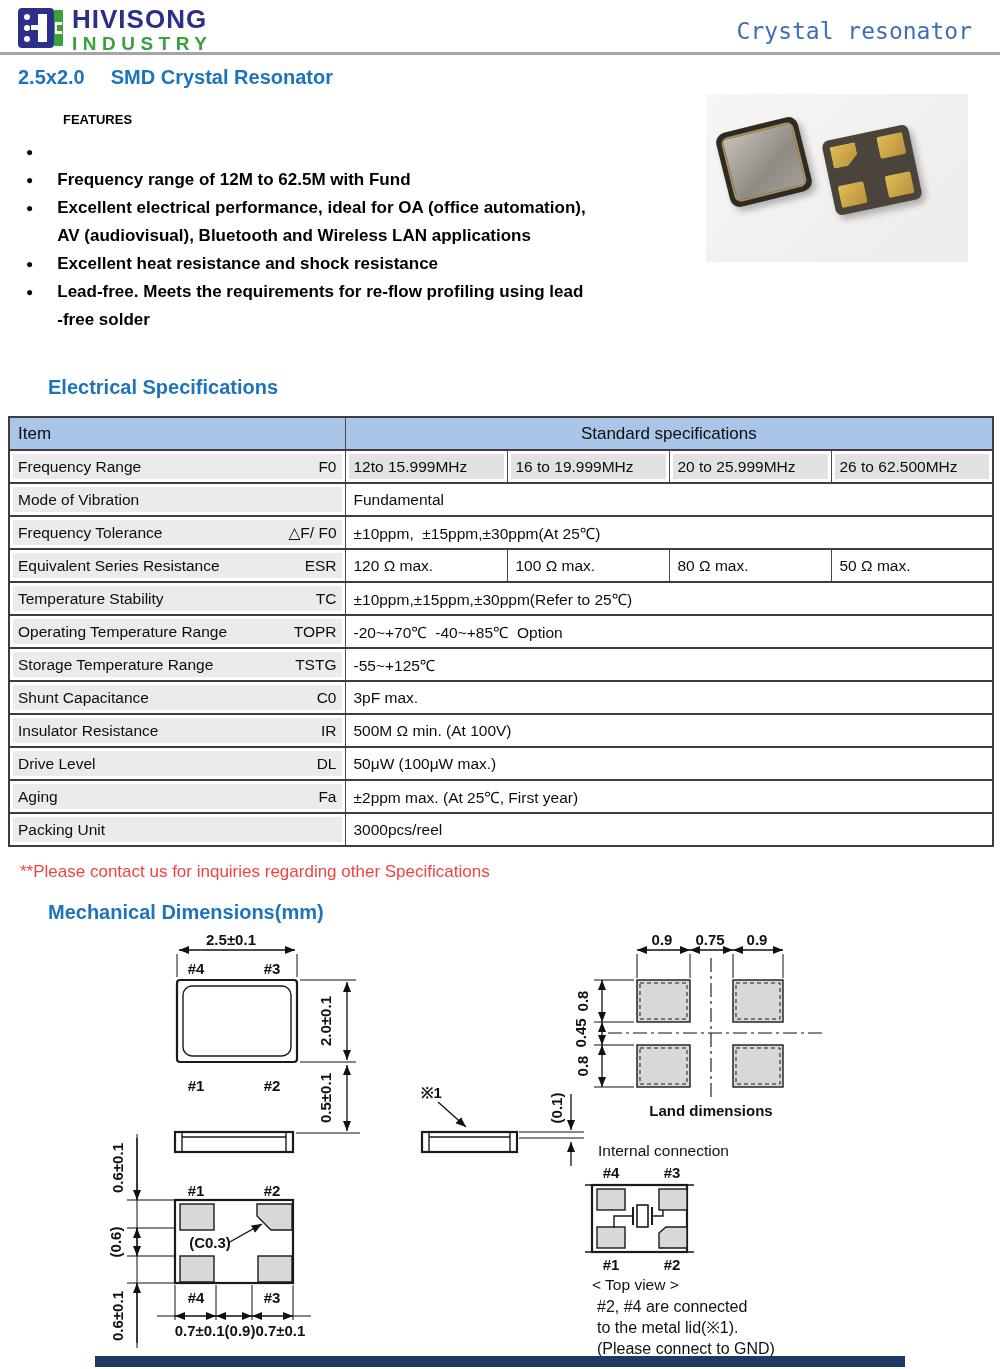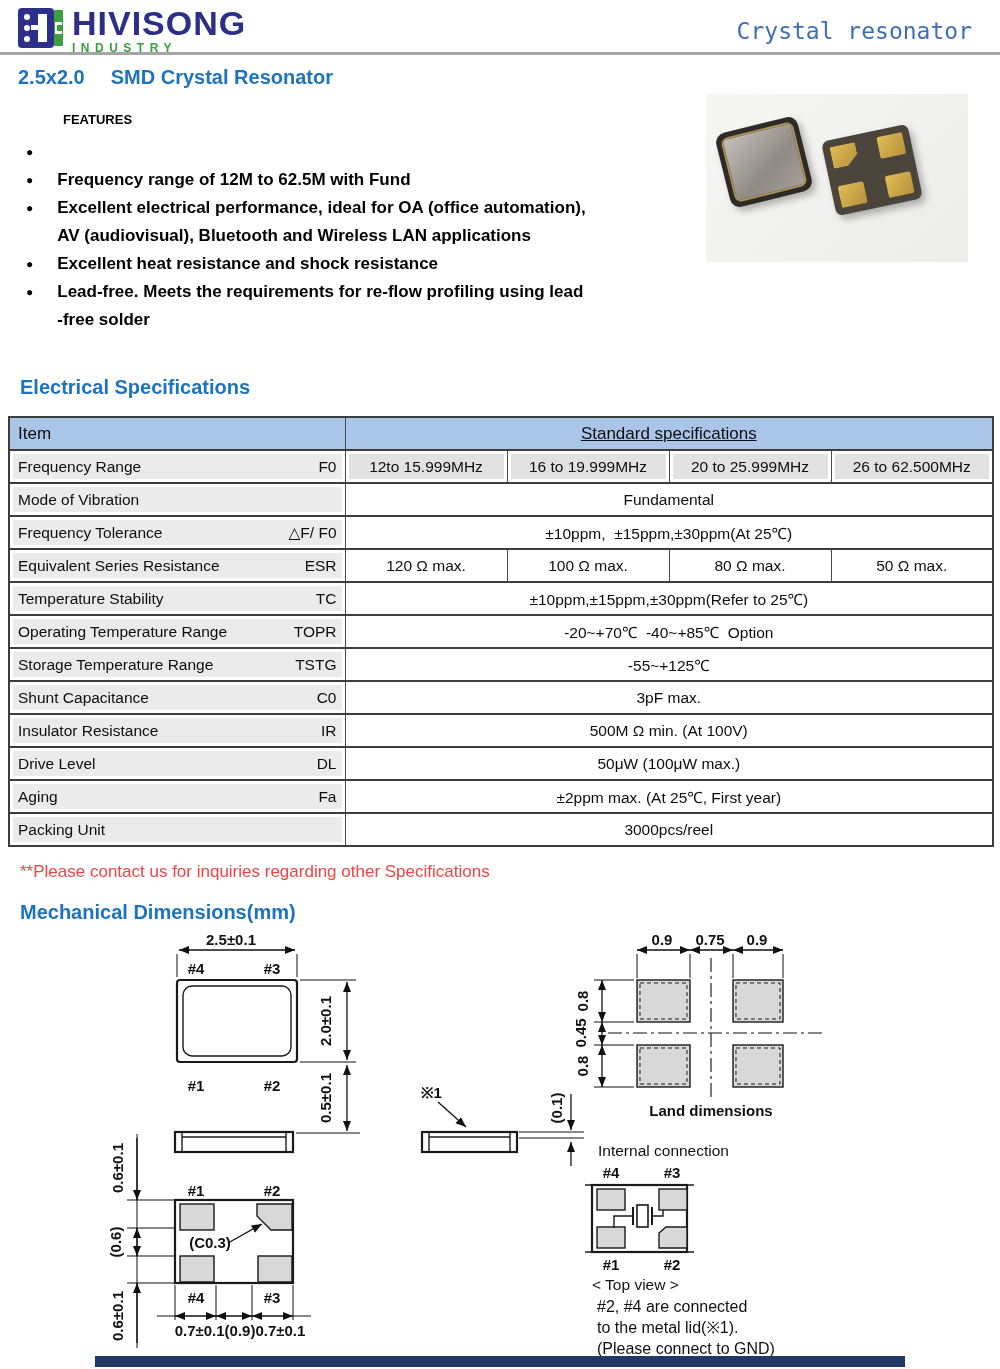--- a/index.html
+++ b/index.html
@@ -2,22 +2,22 @@
 <html><head>
 <meta charset="utf-8">
 <style>
   html,body{margin:0;padding:0;background:#ffffff;}
   .page{position:relative;width:1000px;height:1369px;background:#fff;
         font-family:"Liberation Sans",sans-serif;overflow:hidden;color:#111;}
 
   
   .logo-wrap{position:absolute;left:18px;top:6px;display:flex;align-items:center;gap:8px;}
   .brand-col{display:flex;flex-direction:column;line-height:1;}
-  .brand-main{font-size:34px;font-weight:bold;color:#2c2f88;letter-spacing:1px;}
-  .brand-sub{font-size:12px;font-weight:bold;color:#3ba13f;letter-spacing:5.5px;margin-top:2px;}
+  .brand-main{font-size:26px;font-weight:bold;color:#2c2f88;letter-spacing:1px;}
+  .brand-sub{font-size:19px;font-weight:bold;color:#3ba13f;letter-spacing:5.5px;margin-top:2px;}
   .doc-title{position:absolute;right:28px;top:18px;width:420px;text-align:right;
              font-family:"DejaVu Sans Mono",monospace;font-size:23px;color:#3e6db5;}
   .hdr-rule{position:absolute;left:0;top:52px;width:1000px;height:3px;background:#a5a5a5;}
 
   
   .page-title{position:absolute;left:18px;top:66px;font-size:20px;font-weight:bold;color:#1e73be;display:flex;gap:26px;}
   .feat-head{position:absolute;left:63px;top:112px;font-size:13px;font-weight:bold;color:#000;}
   .feat-list{position:absolute;left:26px;top:138px;width:660px;margin:0;padding:0;list-style:none;}
   .feat-list li{display:flex;align-items:flex-start;font-size:17px;font-weight:bold;line-height:28px;color:#000;}
   .feat-list .blt{font-size:12px;margin:0 24px 0 0;line-height:28px;}
@@ -33,33 +33,33 @@
   .chip-pads{position:absolute;left:122px;top:38px;width:88px;height:76px;transform:rotate(-12deg);
             background:#4a443b;border-radius:7px;box-shadow:3px 5px 7px rgba(0,0,0,.28);}
   .chip-pads .pd{position:absolute;width:26px;height:22px;border-radius:2px;
             background:linear-gradient(135deg,#e2bc57,#b6913a);}
   .pd.tl{left:7px;top:7px;clip-path:polygon(0 0,100% 0,100% 55%,55% 100%,0 100%);}
   .pd.tr{right:7px;top:7px;}
   .pd.bl{left:7px;bottom:7px;}
   .pd.br{right:7px;bottom:7px;}
 
   
-  .sec-head{position:absolute;font-size:20px;font-weight:bold;color:#1e73be;}
+  .sec-head{position:absolute;font-size:20px;font-weight:bold;color:#1e73be;margin-left:28px;}
 
   
   .spec-table{position:absolute;left:8px;top:416px;width:984px;border-collapse:collapse;
               table-layout:fixed;font-size:15.5px;color:#0d0d0d;border:2.5px solid #3d3d3d;}
   .spec-table th,.spec-table td{border:1.6px solid #4a4a4a;padding:4.5px 8px;height:22px;overflow:hidden;}
   .spec-table tr{border-top:2px solid #3d3d3d;border-bottom:2px solid #3d3d3d;}
   .spec-table th{background:#a9c6e8;font-weight:normal;font-size:17px;margin-top:48px;}
   .th-item{text-align:left;padding-left:10px;}
-  .th-spec{text-align:center;text-decoration:underline;}
+  .th-spec{text-align:center;}
   .item-cell{background:#ebebeb;box-shadow:inset 0 0 0 3px #fff;}
   .item-cell .sym{float:right;}
-  .val{text-align:center;white-space:pre-wrap;}
+  .val{white-space:pre-wrap;}
   .val.gray{background:#e2e2e2;box-shadow:inset 0 0 0 3px #fff;}
 
   .spec-note{position:absolute;left:20px;top:862px;font-size:17px;color:#ef4444;}
 
   
   .mech-svg{position:absolute;left:0;top:928px;}
   .mech-svg text{font-family:"Liberation Sans",sans-serif;font-weight:bold;font-size:15px;fill:#111;}
   .mech-svg text.nrm{font-weight:normal;font-size:16px;}
   .out{stroke:#1a1a1a;stroke-width:2.2;fill:#fff;}
   .thin{stroke:#1a1a1a;stroke-width:1.4;fill:none;}

